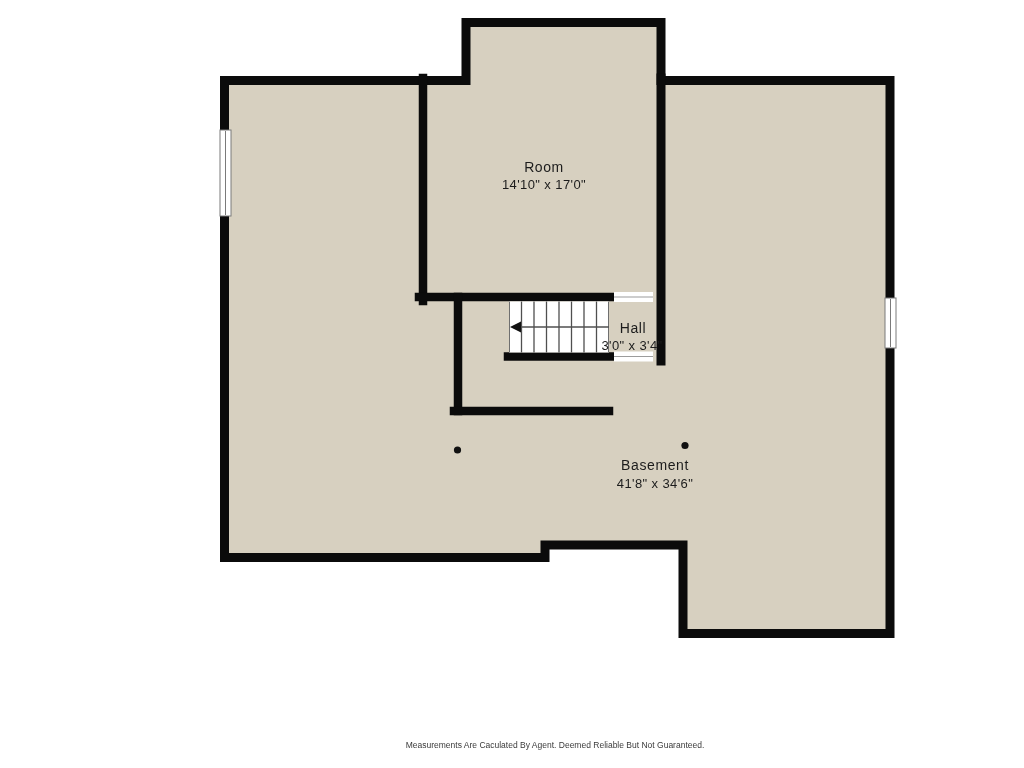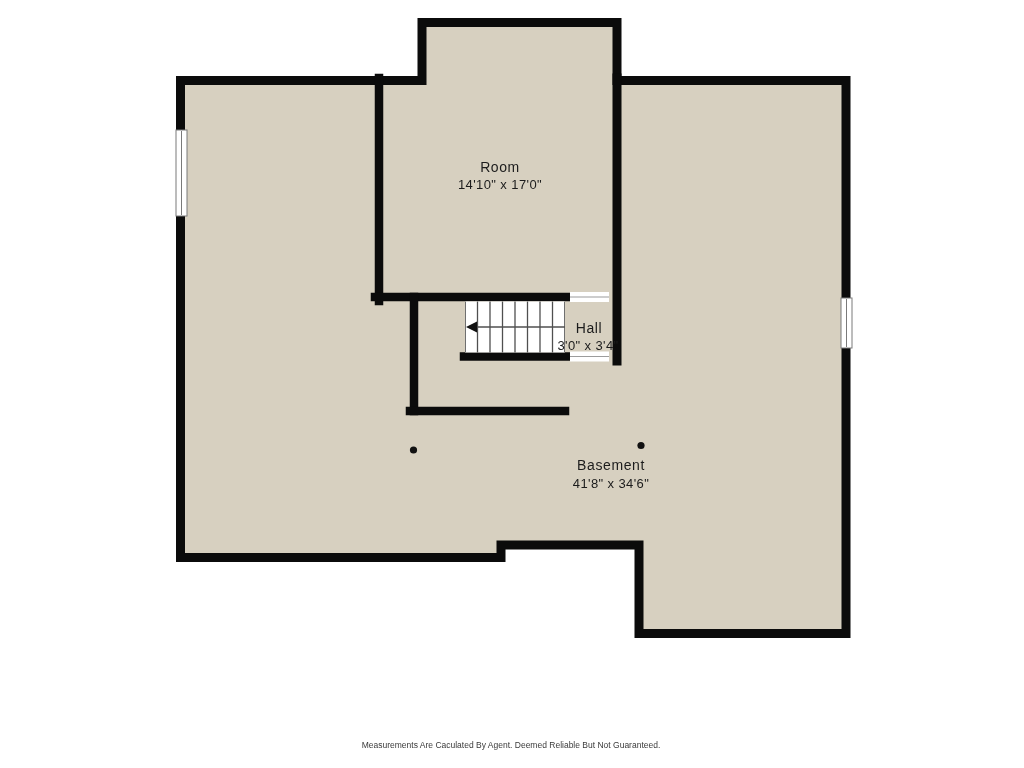--- a/index.html
+++ b/index.html
@@ -7,20 +7,21 @@
     padding: 0;
     background: #ffffff;
   }
   .canvas {
     position: relative;
     width: 900px;
     height: 768px;
     background: #ffffff;
     overflow: hidden;
     font-family: "Liberation Sans", sans-serif;
+    padding-left: 44px;
   }
   svg { display: block; }
 
   .wall        { stroke: #0b0b0b; fill: none; }
   .wall-thick  { stroke-width: 9;   stroke-linecap: square; }
   .wall-mid    { stroke-width: 8.5; stroke-linecap: square; }
   .outline     { stroke: #0b0b0b; stroke-width: 9; stroke-linejoin: miter; }
 
   .stair-line  { stroke: #4f4f4f; stroke-width: 1.3; }
   .stair-edge  { stroke: #6f6f6f; stroke-width: 1; }

